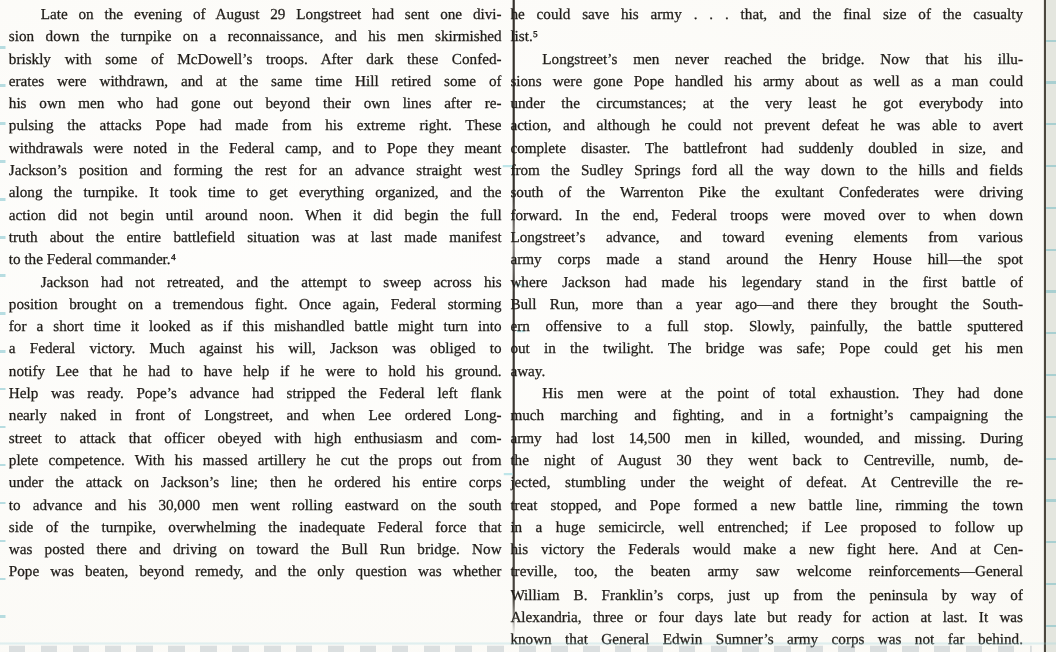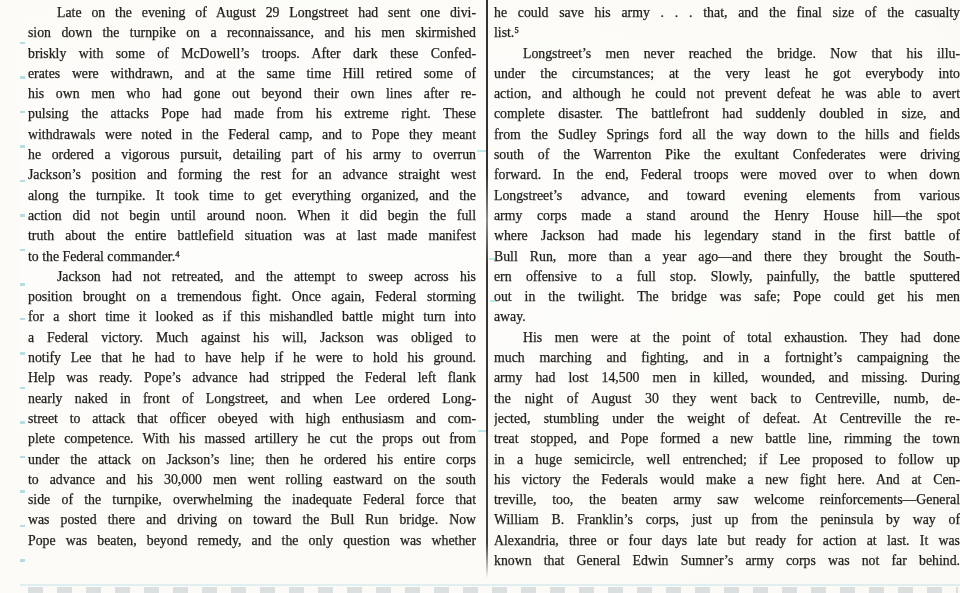--- a/index.html
+++ b/index.html
@@ -7,21 +7,20 @@
     width: 960px; height: 593px;
     overflow: hidden;
     background: #fcfbf7;
     font-family: "Liberation Serif", "DejaVu Serif", serif;
   }
   .page {
     position: absolute; inset: 0;
     background:
       radial-gradient(ellipse at 30% 40%, rgba(255,255,255,.6), rgba(246,244,238,.25)),
       #fcfbf7;
-    margin-left: 20px;
   }
   
   .left-rule-ticks {
     position: absolute; left: 0; top: 10px; width: 5px; height: 575px;
     background: repeating-linear-gradient(180deg,
       transparent 0 32px, rgba(125,195,205,.55) 32px 34.5px);
   }
   
   .gutter-line {
     position: absolute; left: 466px; top: 0; width: 2px; height: 578px;
@@ -52,21 +51,21 @@
     filter: blur(.6px);
     opacity: .8;
   }
   .bottom-rule {
     position: absolute; left: 0; bottom: 7px; width: 960px; height: 2px;
     background: rgba(150,210,218,.28);
   }
   
   .column { position: absolute; top: 3px; }
   .column-left  { left: 8px;   width: 448px; }
-  .column-right { left: 474px; width: 466px; }
+  .column-right { left: 464px; width: 466px; }
   .line {
     height: 20.3px;
     line-height: 20.3px;
     font-size: 13.8px;
     color: #201d19;
     -webkit-text-stroke: 0.25px #201d19;
     text-align: justify;
     text-align-last: justify;
     overflow: hidden;
     white-space: nowrap;
@@ -83,21 +82,20 @@
 
   <div class="column column-left">
       <div class="paragraph">
         <div class="line indent">Late on the evening of August 29 Longstreet had sent one divi-</div>
         <div class="line">sion down the turnpike on a reconnaissance, and his men skirmished</div>
         <div class="line">briskly with some of McDowell’s troops. After dark these Confed-</div>
         <div class="line">erates were withdrawn, and at the same time Hill retired some of</div>
         <div class="line">his own men who had gone out beyond their own lines after re-</div>
         <div class="line">pulsing the attacks Pope had made from his extreme right. These</div>
         <div class="line">withdrawals were noted in the Federal camp, and to Pope they meant</div>
-        <div class="line">he ordered a vigorous pursuit, detailing part of his army to overrun</div>
         <div class="line">Jackson’s position and forming the rest for an advance straight west</div>
         <div class="line">along the turnpike. It took time to get everything organized, and the</div>
         <div class="line">action did not begin until around noon. When it did begin the full</div>
         <div class="line">truth about the entire battlefield situation was at last made manifest</div>
         <div class="line para-end">to the Federal commander.⁴</div>
       </div>
       <div class="paragraph">
         <div class="line indent">Jackson had not retreated, and the attempt to sweep across his</div>
         <div class="line">position brought on a tremendous fight. Once again, Federal storming</div>
         <div class="line">for a short time it looked as if this mishandled battle might turn into</div>
@@ -121,20 +119,21 @@
   <div class="gutter-tick" style="left:470px;top:300px;width:7px;height:2px;"></div>
   <div class="gutter-tick" style="left:458px;top:430px;width:8px;height:2px;"></div>
 
   <div class="column column-right">
       <div class="paragraph">
         <div class="line">he could save his army . . . that, and the final size of the casualty</div>
         <div class="line para-end">list.⁵</div>
       </div>
       <div class="paragraph">
         <div class="line indent">Longstreet’s men never reached the bridge. Now that his illu-</div>
+        <div class="line">sions were gone Pope handled his army about as well as a man could</div>
         <div class="line">under the circumstances; at the very least he got everybody into</div>
         <div class="line">action, and although he could not prevent defeat he was able to avert</div>
         <div class="line">complete disaster. The battlefront had suddenly doubled in size, and</div>
         <div class="line">from the Sudley Springs ford all the way down to the hills and fields</div>
         <div class="line">south of the Warrenton Pike the exultant Confederates were driving</div>
         <div class="line">forward. In the end, Federal troops were moved over to when down</div>
         <div class="line">Longstreet’s advance, and toward evening elements from various</div>
         <div class="line">army corps made a stand around the Henry House hill—the spot</div>
         <div class="line">where Jackson had made his legendary stand in the first battle of</div>
         <div class="line">Bull Run, more than a year ago—and there they brought the South-</div>

